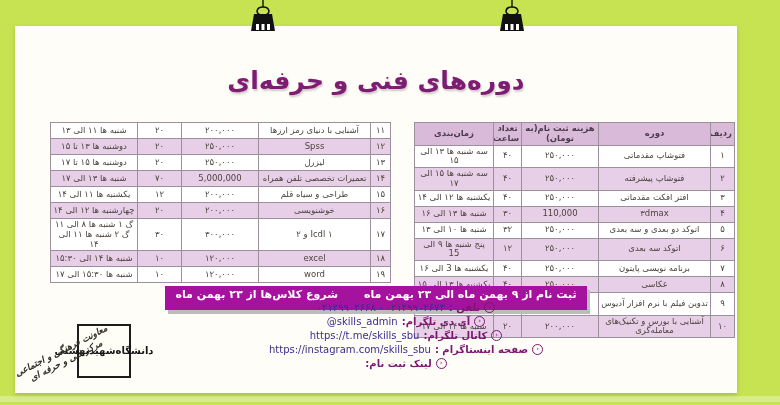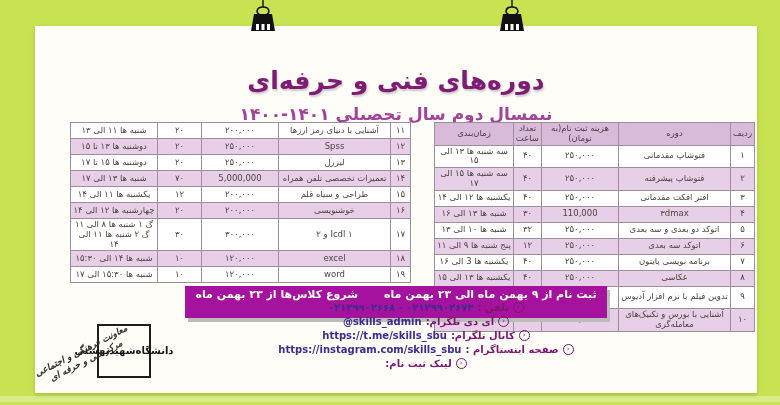--- a/index.html
+++ b/index.html
@@ -4,21 +4,21 @@
 <style>
   html,body{margin:0;padding:0;}
   .stage{
     position:relative;width:780px;height:405px;overflow:hidden;
     background:var(--background,#c7e351);
     font-family:"DejaVu Sans",sans-serif;
     direction:rtl;
   }
   .bottom-strip{position:absolute;left:0;right:0;top:396px;height:6px;background:rgba(255,255,255,.33);}
   .card{
-    position:absolute;left:35px;top:26px;width:722px;height:367px;
+    position:absolute;left:15px;top:26px;width:722px;height:367px;
     background:var(--card,#fffdf8);
     box-shadow:0 2px 4px rgba(80,90,20,.25);
   }
   .clip{position:absolute;top:0;width:30px;height:34px;z-index:5;}
   .clip-1{left:248px;} .clip-2{left:497px;}
   .page-title{
     position:absolute;left:0;right:0;top:40px;margin:0;text-align:center;
     font-size:25px;font-weight:bold;color:var(--title,#7e1b72);
     text-shadow:1px 2px 2px rgba(120,110,120,.35);letter-spacing:1px;
   }
@@ -28,45 +28,45 @@
   }
   table.course{
     position:absolute;border-collapse:collapse;table-layout:fixed;
     font-size:8.5px;line-height:1.15;color:#4c443f;background:#fff;
     border:1.2px solid #777;
   }
   table.course th,table.course td{
     border:1px solid #9a8f9a;text-align:center;vertical-align:middle;
     padding:1px 2px;white-space:pre-line;overflow:hidden;
   }
-  table.course th{background:var(--table_header_bg,#d9bad9);color:#4a3c4a;font-weight:normal;height:14px;}
+  table.course th{background:var(--table_header_bg,#d9bad9);color:#4a3c4a;font-weight:bold;height:14px;}
   table.course td{height:13px;}
   table.course tbody tr:nth-child(even) td{background:var(--table_row_alt_bg,#e7cfe7);}
   .table-right{left:430px;top:122px;width:320px;}
   .table-left{left:66px;top:122px;width:340px;}
   .table-right col:nth-child(1){width:24px;} .table-right col:nth-child(2){width:112px;}
   .table-right col:nth-child(3){width:77px;} .table-right col:nth-child(4){width:28px;}
   .table-right col:nth-child(5){width:79px;}
   .table-left col:nth-child(1){width:20px;} .table-left col:nth-child(2){width:112px;}
   .table-left col:nth-child(3){width:77px;} .table-left col:nth-child(4){width:44px;}
   .table-left col:nth-child(5){width:87px;}
   .banner-wrap{position:absolute;left:0;right:0;top:283px;text-align:center;}
   .banner{
     display:inline-block;background:var(--banner_bg,#a5129d);color:var(--banner_text,#fff);
-    font-size:11px;font-weight:bold;padding:2px 10px 17px 10px;
+    font-size:11px;font-weight:bold;padding:2px 10px 9px 10px;
     box-shadow:3px 4px 0 #bcbcbc;
   }
   .banner .gap{display:inline-block;width:26px;}
   .contacts{
     position:absolute;left:60px;right:0;top:301px;
     display:flex;flex-direction:column;align-items:center;gap:3px;
   }
   .contact-line{display:flex;align-items:center;gap:4px;font-size:10px;}
   .contact-label{color:var(--label,#7c1670);font-weight:bold;}
-  .contact-value{color:var(--link,#3d2b8f);direction:ltr;unicode-bidi:embed;font-weight:bold;}
+  .contact-value{color:var(--link,#3d2b8f);direction:ltr;unicode-bidi:embed;}
   .bullet{
     display:inline-flex;align-items:center;justify-content:center;
     width:9px;height:9px;border:1px solid var(--label,#7c1670);border-radius:50%;
     color:var(--label,#7c1670);font-size:7px;line-height:1;flex:0 0 auto;
   }
   .stamp{
     position:absolute;left:62px;top:298px;width:54px;height:54px;box-sizing:border-box;
     border:2.5px solid #1c1c1c;background:#fffef6;
     display:flex;flex-direction:row;align-items:center;justify-content:center;
     font-weight:bold;color:#151515;font-size:10px;line-height:1.08;text-align:center;
@@ -101,21 +101,20 @@
       <polygon points="6,14 24,14 27,31 3,31" fill="#111"></polygon>
       <rect x="8" y="24" width="3" height="6" fill="#fff"></rect>
       <rect x="13.5" y="24" width="3" height="6" fill="#fff"></rect>
       <rect x="19" y="24" width="3" height="6" fill="#fff"></rect>
     </svg>
   </span>
 
   <div class="card">
 
     <h1 class="page-title">دوره‌های فنی و حرفه‌ای</h1>
-    <h2 class="page-subtitle">نیمسال دوم سال تحصیلی ۱۴۰۱-۱۴۰۰</h2>
 
     <table class="course table-right" style="left:399px;top:96px;">
       <colgroup>
           <col>
           <col>
           <col>
           <col>
           <col>
         </colgroup>
       <thead>
@@ -161,21 +160,21 @@
             <td>اتوکد دو بعدی و سه بعدی</td>
             <td>۲۵۰,۰۰۰</td>
             <td>۳۲</td>
             <td>شنبه ها ۱۰ الی ۱۳</td>
           </tr>
           <tr>
             <td>۶</td>
             <td>اتوکد سه بعدی</td>
             <td>۲۵۰,۰۰۰</td>
             <td>۱۲</td>
-            <td>پنج شنبه ها ۹ الی ۱۱</td>
+            <td>پنج شنبه ها ۹ الی 15</td>
           </tr>
           <tr>
             <td>۷</td>
             <td>برنامه نویسی پایتون</td>
             <td>۲۵۰,۰۰۰</td>
             <td>۴۰</td>
             <td>یکشنبه ها 3 الی ۱۶</td>
           </tr>
           <tr>
             <td>۸</td>

